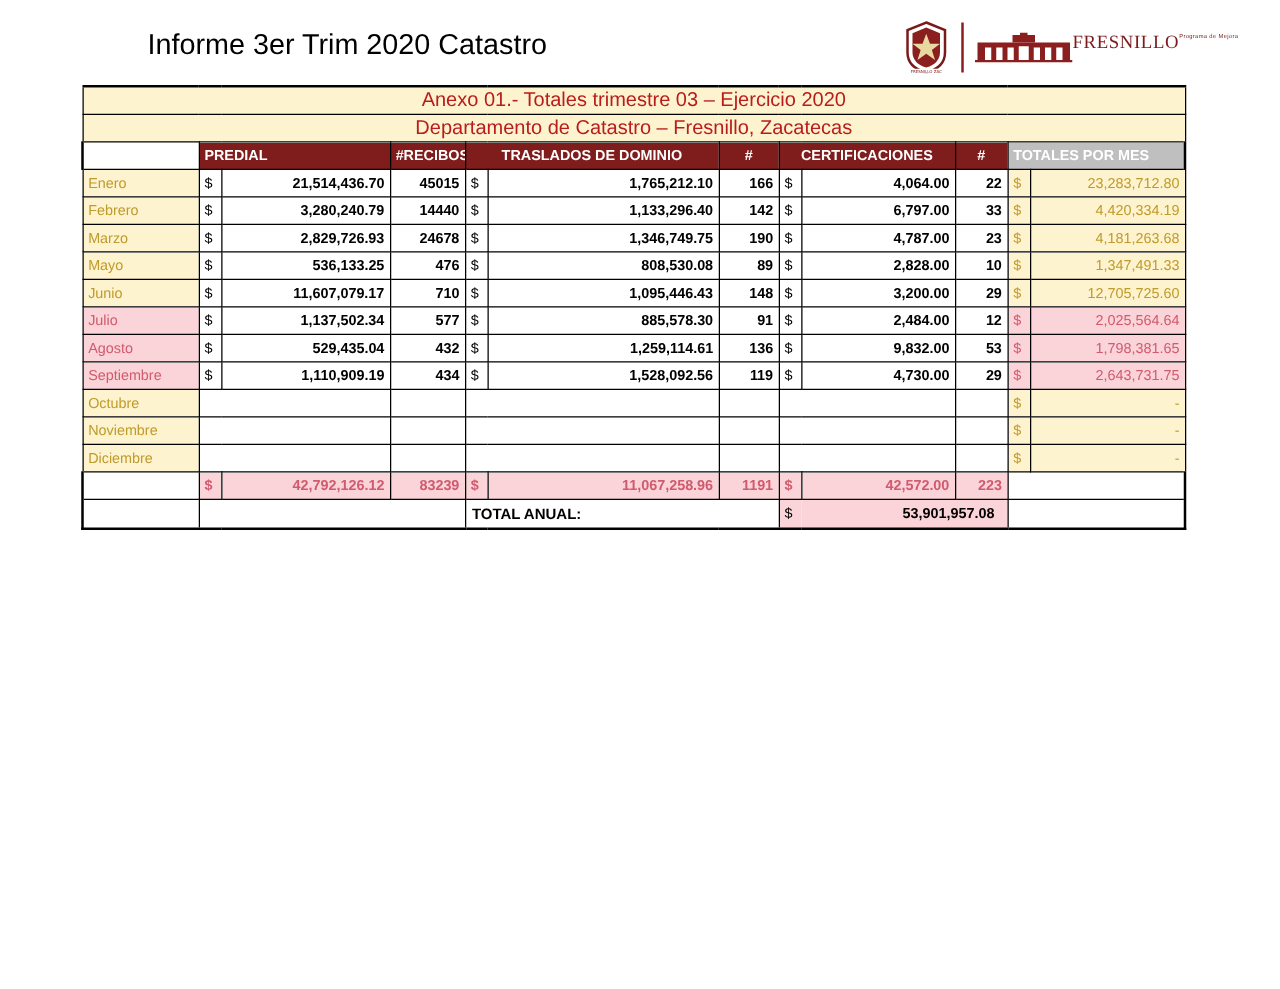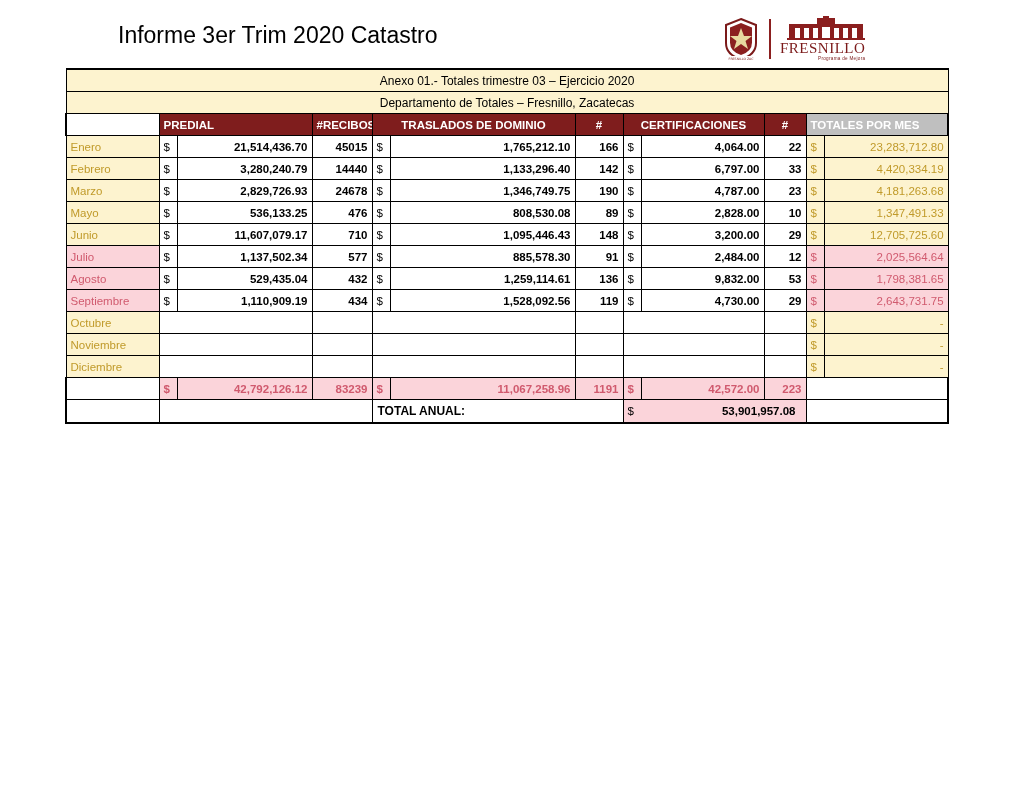--- a/index.html
+++ b/index.html
@@ -47,22 +47,22 @@
     position: relative;
   }
   .crest svg { display: block; }
   .logo-divider {
     width: 2px;
     height: 40px;
     background: #8b1f1f;
   }
   .fresnillo-logo {
     display: flex;
-    flex-direction: column;
-    align-items: flex-end;
+    flex-direction: row;
+    align-items: flex-start;
     line-height: 1;
   }
   .fresnillo-building svg { display: block; }
   .fresnillo-word {
     font-family: "Liberation Serif", serif;
     font-size: 15px;
     letter-spacing: 0.5px;
     color: #7b1a1a;
     margin-top: 1px;
   }
@@ -92,22 +92,22 @@
     height: 21px;
     vertical-align: middle;
     white-space: nowrap;
     overflow: hidden;
   }
 
   
   .banner td {
     background: #fdf3cf;
     text-align: center;
-    color: #000000;
-    font-size: 12px;
+    color: #b91c1c;
+    font-size: 16px;
     height: 22px;
     border-left: 2px solid #000;
     border-right: 2px solid #000;
   }
   .banner.first td { border-top: 2px solid #000; }
 
   
   .colhead td {
     background: #7f1d1d;
     color: #ffffff;
@@ -281,21 +281,21 @@
       <col style="width:123px">
       <col style="width:42px">
       <col style="width:18px">
       <col style="width:124px">
     </colgroup>
     <tbody>
       <tr class="banner first">
         <td colspan="12">Anexo 01.- Totales trimestre 03 – Ejercicio 2020</td>
       </tr>
       <tr class="banner">
-        <td colspan="12">Departamento de Totales – Fresnillo, Zacatecas</td>
+        <td colspan="12">Departamento de Catastro – Fresnillo, Zacatecas</td>
       </tr>
 
       <tr class="colhead">
         <td class="blank"></td>
         <td colspan="2" class="hl">PREDIAL</td>
         <td class="hr">#RECIBOS</td>
         <td colspan="2" class="hc">TRASLADOS DE DOMINIO</td>
         <td class="hc">#</td>
         <td colspan="2" class="hc">CERTIFICACIONES</td>
         <td class="hc">#</td>

